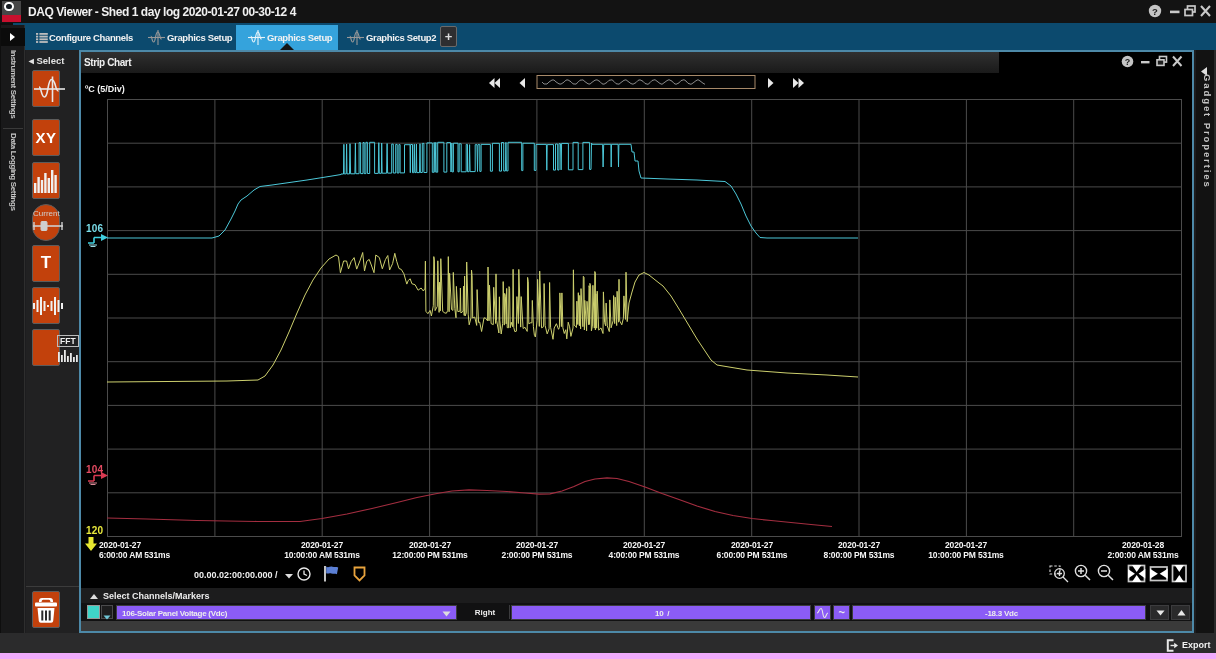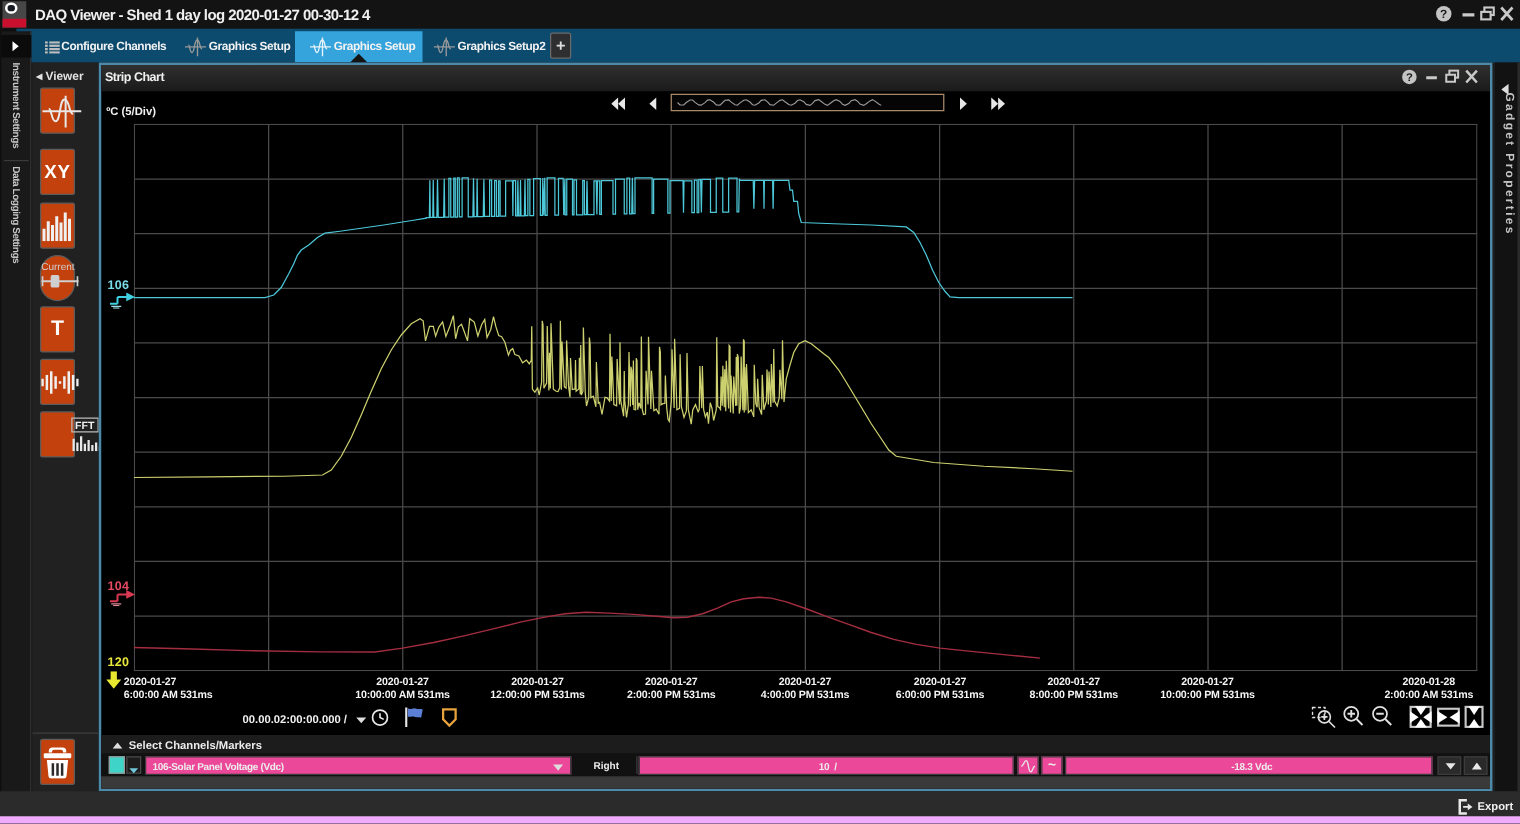--- a/index.html
+++ b/index.html
@@ -25,29 +25,29 @@
 #lefttab { left:1px; top:25px; width:24px; height:612px; background:#19191a; border-right:1px solid #2e2e2e; }
 .vtext { position:absolute; writing-mode:vertical-rl; color:#c8c8c8; font-size:8px; font-weight:bold; letter-spacing:-0.35px; white-space:nowrap; }
 #arrbox { position:absolute; left:0px; top:3px; width:24px; height:18px; background:#0b0b0b; }
 #arrbox:after { content:""; position:absolute; left:9px; top:4.5px; border-left:5px solid #fff; border-top:4px solid transparent; border-bottom:4px solid transparent; }
 
 #gadgets { left:26px; top:50px; width:53px; height:583px; background:#212122; }
 #gadgetlbl { left:3px; top:5px; color:#e2e2e2; font-size:9.5px; font-weight:bold; }
 .gbtn { position:absolute; left:6px; width:28px; height:37px; background:#c2410c; border:1px solid #5c5c5c; border-radius:2px; color:#fff; text-align:center; }
 
 #panel { left:79px; top:50px; width:1115px; height:583px; background:#000; border:2px solid #4d89a8; }
-#phead { left:0; top:0; width:1111px; height:21px; background:linear-gradient(#303030,#1a1a1a); color:#f0f0f0; }
+#phead { left:0; top:0; width:918px; height:21px; background:linear-gradient(#303030,#1a1a1a); color:#f0f0f0; }
 #phead .t { position:absolute; left:3px; top:5px; font-size:10px; font-weight:bold; letter-spacing:-0.4px; }
 
 #xlabels div { position:absolute; color:#f5f5f5; font-size:8.5px; font-weight:bold; line-height:9.5px; white-space:nowrap; letter-spacing:-0.15px; }
 .mklbl { position:absolute; font-weight:bold; font-size:10px; letter-spacing:0.2px; }
 
 #selhdr { left:0; top:536px; width:1111px; height:15px; background:#1c1c1d; color:#ececec; font-size:9px; }
 #chrow { left:0; top:551px; width:1111px; height:18px; background:#111112; }
-#chrow .fld { position:absolute; top:1.5px; height:15px; background:#ec4899; border:1px solid #3c3c3e; color:#ededed; font-size:8px; font-weight:bold; letter-spacing:-0.25px; }
+#chrow .fld { position:absolute; top:1.5px; height:15px; background:#8b5cf6; border:1px solid #3c3c3e; color:#ededed; font-size:8px; font-weight:bold; letter-spacing:-0.25px; }
 #pbottom { left:0; top:569px; width:1111px; height:10px; background:#3a3a3a; }
 
 #bottombar { left:0; top:633px; width:1216px; height:26px; background:#2b2b2c; border-bottom:6px solid #f0abfc; }
 #export { left:1182px; top:7px; color:#f0f0f0; font-size:9px; font-weight:bold; }
 </style>
 </head>
 <body>
 <div id="page">
 
   <div class="abs" id="titlebar">
@@ -112,21 +112,21 @@
 
   <div class="abs" id="leftstrip"></div>
   <div class="abs" id="lefttab">
     <div id="arrbox"></div>
     <div class="vtext" style="left:7.5px; top:25px;">Instrument Settings</div>
     <div style="position:absolute; left:2px; top:103px; width:20px; height:1px; background:#3a3a3a;"></div>
     <div class="vtext" style="left:7.5px; top:108px;">Data Logging Settings</div>
   </div>
 
   <div class="abs" id="gadgets">
-    <div class="abs" id="gadgetlbl">◂ Viewer</div>
+    <div class="abs" id="gadgetlbl">◂ Select</div>
     <div class="gbtn" style="top:20px;"><svg width="33" height="28" viewBox="0 0 33 28" style="margin-top:4px;">
           <g stroke="#e8e8e8" fill="none" stroke-width="1.6">
             <path d="M1 14 H32"></path>
             <path d="M19.5 1.5 V27"></path>
             <path d="M6 12 C8.5 12 8 22 11.5 22 C15.5 22 14.5 4.5 18.5 4.5 C23 4.5 22 16.5 25.5 16"></path>
           </g>
         </svg></div>
       <div class="gbtn" style="top:69px;">
         <div style="font-size:15px; font-weight:bold; margin-top:9px; letter-spacing:0.5px;">XY</div>
       </div>

